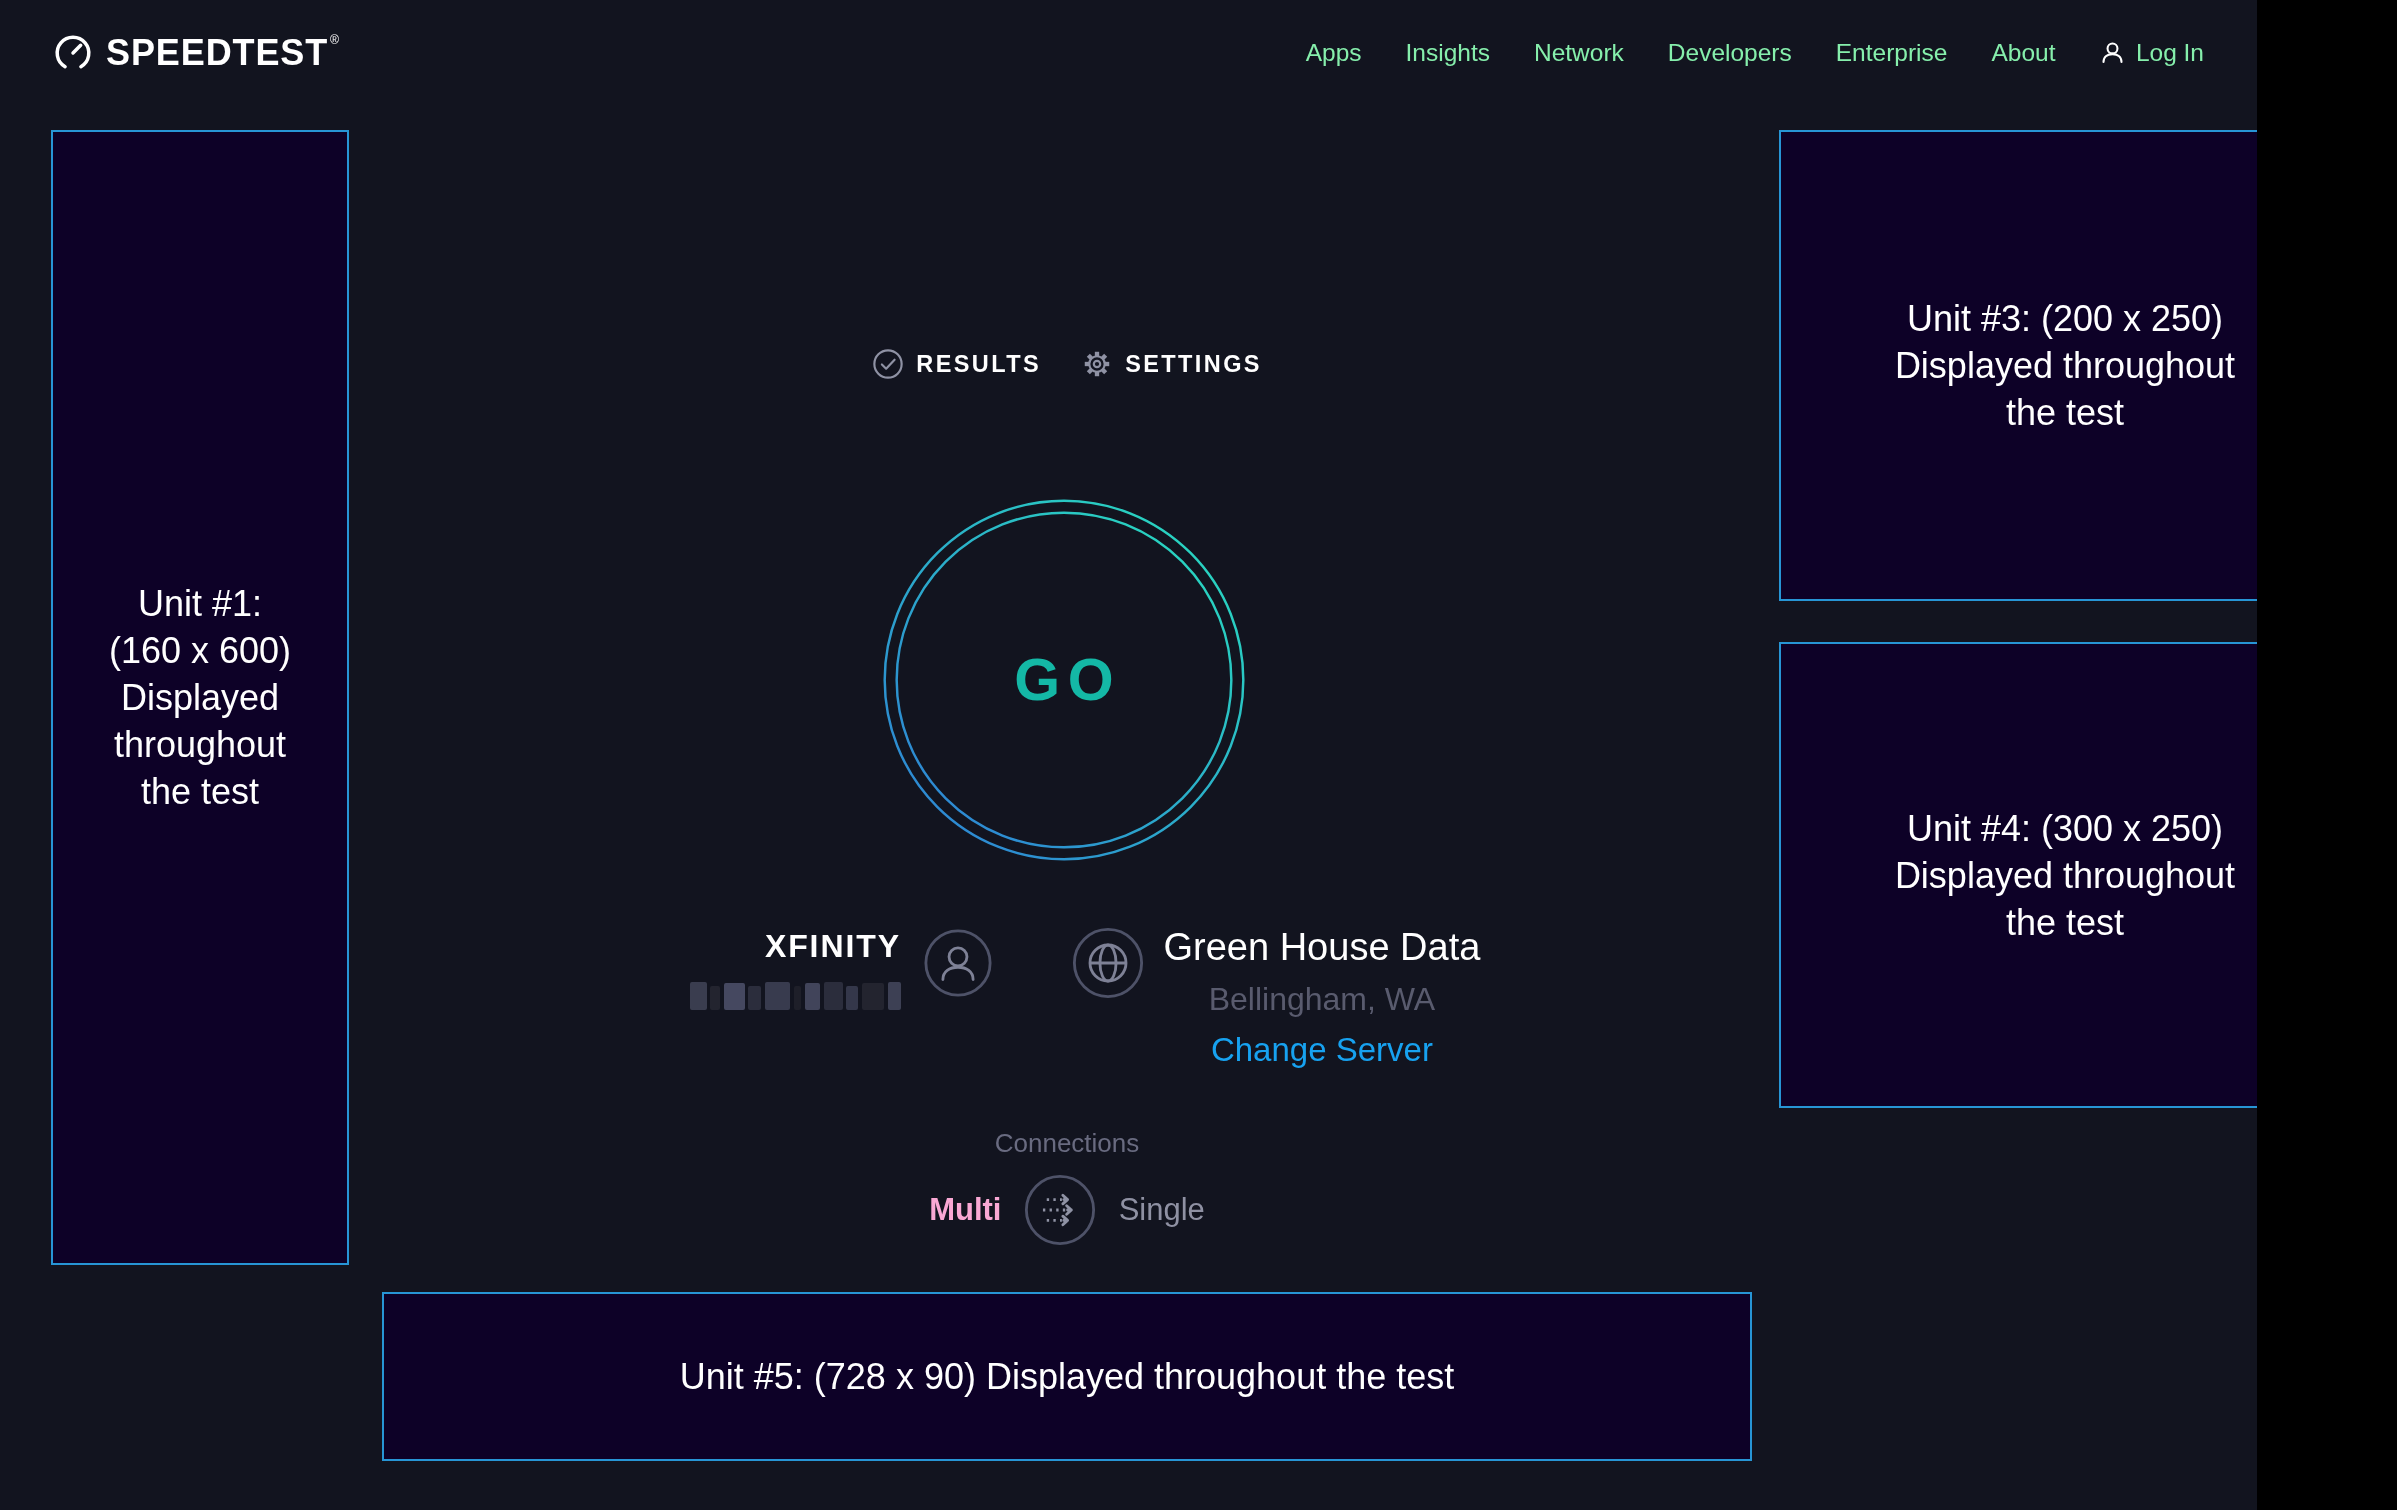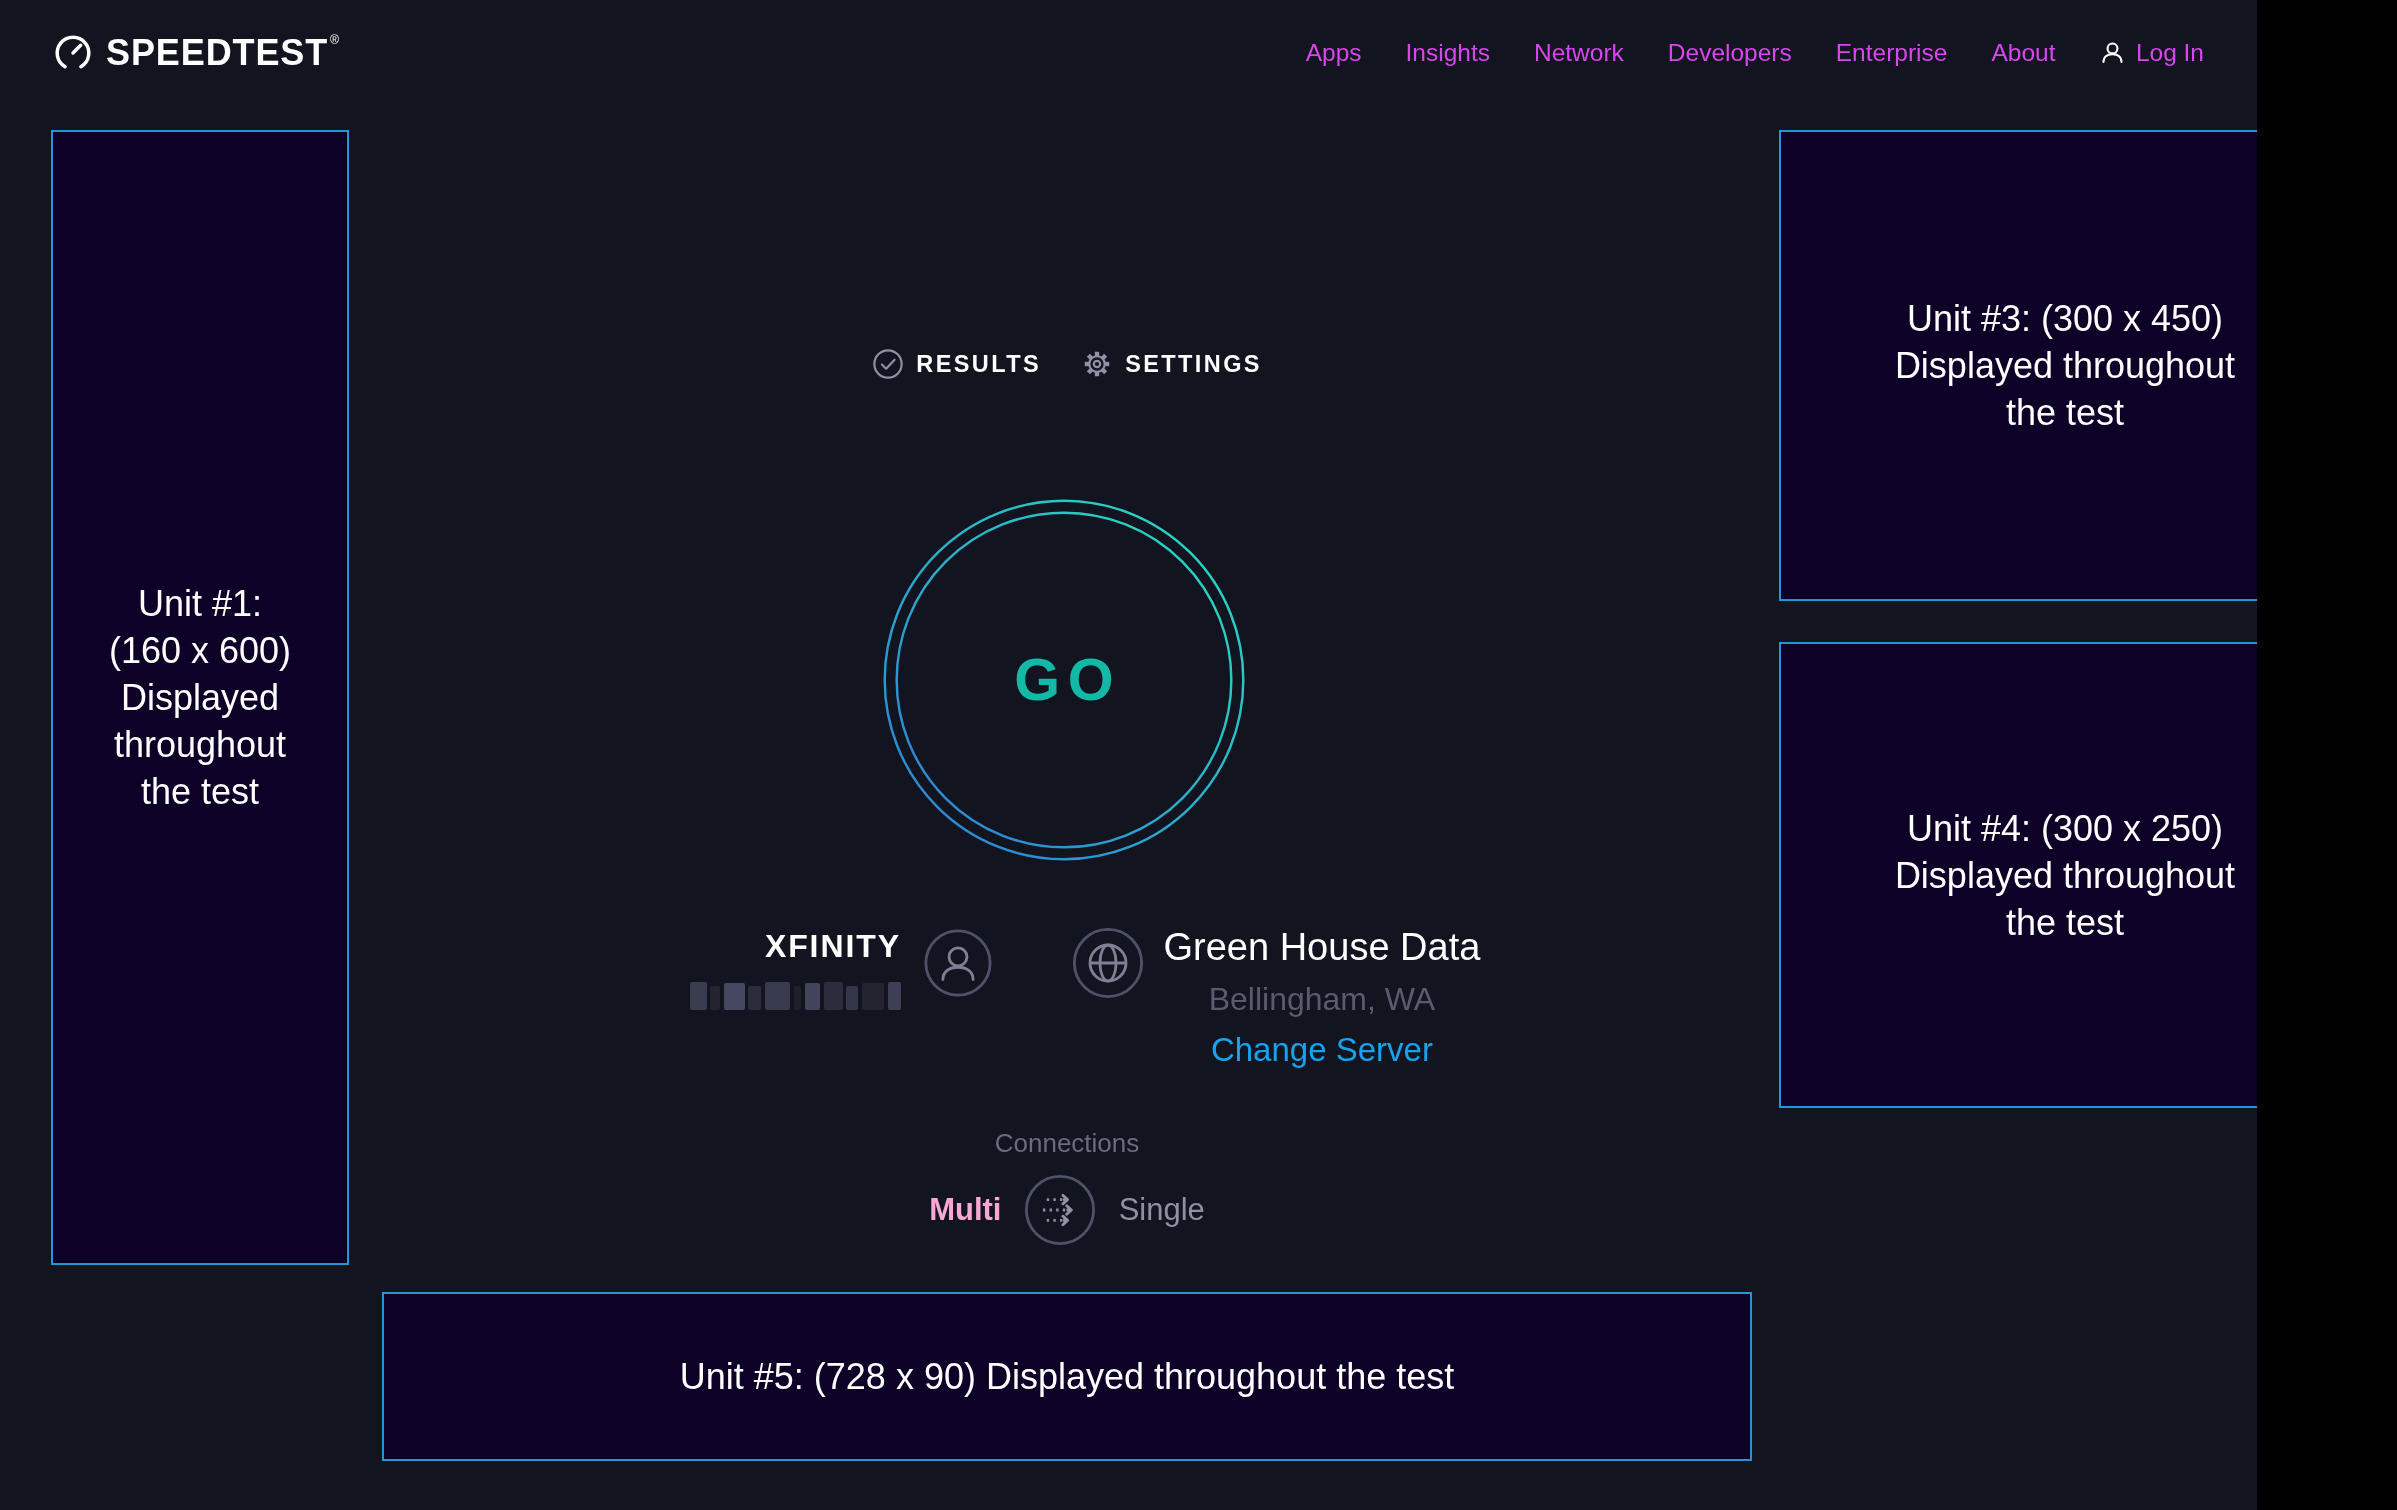--- a/index.html
+++ b/index.html
@@ -11,21 +11,21 @@
   body{font-family:"Liberation Sans","DejaVu Sans",sans-serif;}
   #page{position:relative;width:2257px;height:1510px;background:var(--page-bg);overflow:hidden;color:#fff;}
 
   
   .header{position:absolute;left:0;top:0;width:100%;height:105px;display:flex;align-items:center;justify-content:space-between;padding:0 53px;}
   .logo{display:flex;align-items:center;gap:13px;cursor:pointer;}
   .logo svg{width:40px;height:40px;}
   .logo-text{font-size:36px;font-weight:800;letter-spacing:0.9px;color:#fff;display:flex;align-items:flex-start;}
   .trademark{font-size:12.2px;font-weight:400;margin-top:1.9px;margin-left:1.9px;}
   .nav{display:flex;align-items:center;gap:44px;}
-  .nav-item{font-size:24.5px;color:#d946ef;cursor:pointer;white-space:nowrap;}
+  .nav-item{font-size:24.5px;color:#86efac;cursor:pointer;white-space:nowrap;}
   .nav-login{display:flex;align-items:center;gap:9.4px;}
   .nav-login svg{width:27px;height:27px;}
 
   
   .ad{position:absolute;background:var(--ad-bg);border:2.8px solid var(--ad-border);display:flex;align-items:center;justify-content:center;text-align:center;}
   .ad span{font-size:36px;line-height:47px;color:#fff;white-space:pre-line;}
   .ad-1{left:51px;top:130px;width:298px;height:1135px;}
   .ad-2{left:382px;top:135px;width:1370px;height:162px;}
   .ad-3{left:1779px;top:130px;width:572px;height:471px;}
   .ad-4{left:1779px;top:642px;width:572px;height:466px;}
@@ -112,21 +112,21 @@
   </header>
 
   <div class="ad ad-1">
       <span>Unit #1:
 (160 x 600)
 Displayed
 throughout
 the test</span>
     </div>
   <div class="ad ad-3">
-      <span>Unit #3: (300 x 450)
+      <span>Unit #3: (200 x 250)
 Displayed throughout
 the test</span>
     </div>
   <div class="ad ad-4">
       <span>Unit #4: (300 x 250)
 Displayed throughout
 the test</span>
     </div>
   <div class="ad ad-5">
       <span>Unit #5: (728 x 90) Displayed throughout the test</span>

